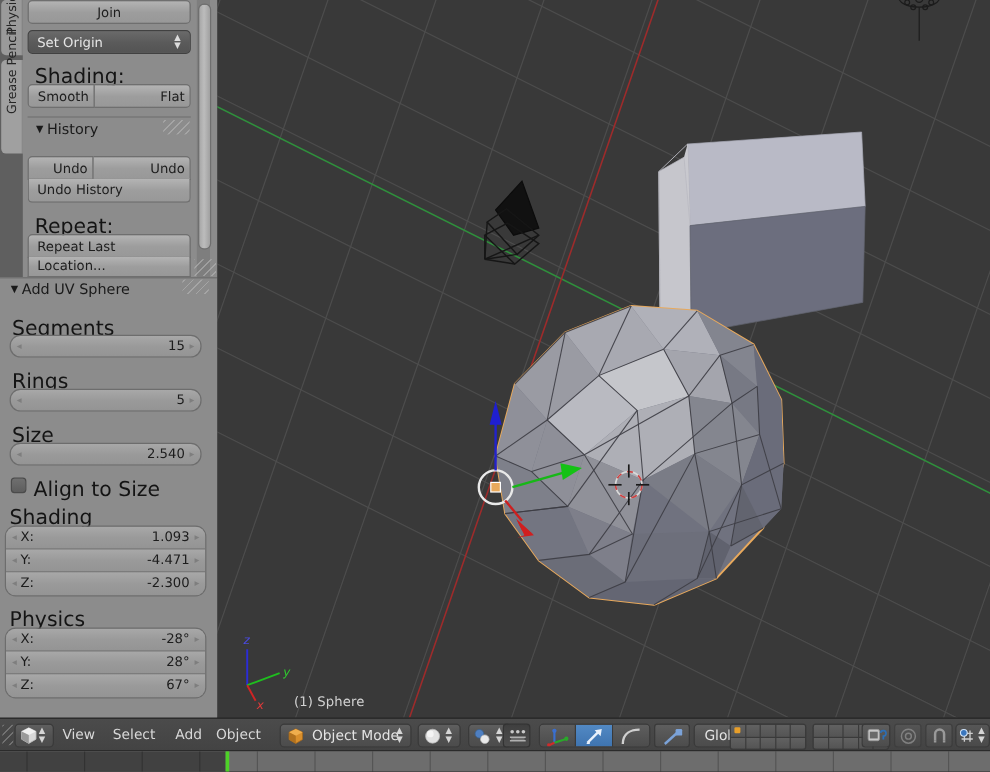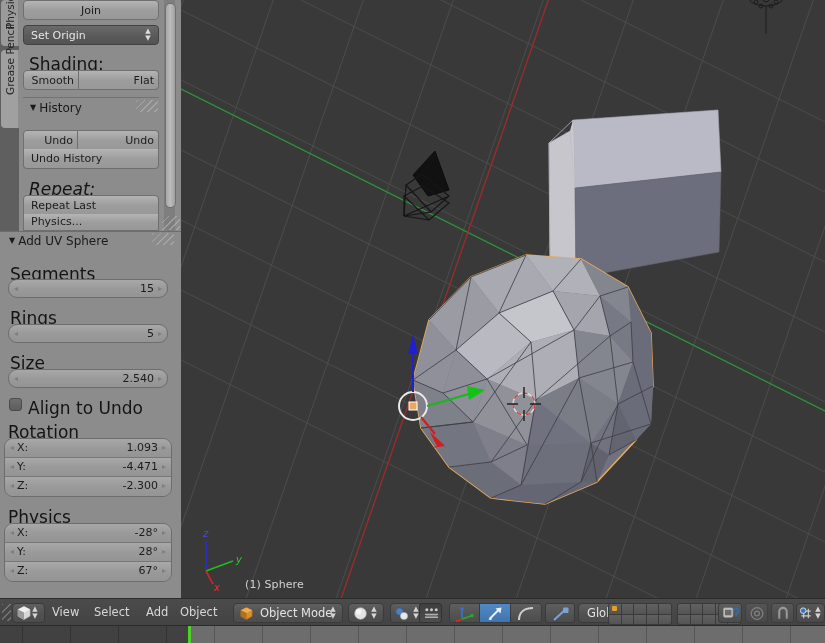--- a/index.html
+++ b/index.html
@@ -614,24 +614,24 @@
           <span class="tri">▼</span><span>History</span>
         </div>
         <div class="grip" style="left:117px;top:100px;"></div>
 
         <div class="btn-row" style="position:absolute;left:4px;top:130px;width:136px;">
           <div class="btn" style="width:55px;border-radius:4px 0 0 0;">Undo</div>
           <div class="btn" style="width:81px;border-radius:0 4px 0 0;">Undo</div>
         </div>
         <div class="btn left-txt" style="position:absolute;left:4px;top:149px;width:136px;border-radius:0 0 4px 4px;border-top:0;">Undo History</div>
 
-        <div class="sub-label" style="position:absolute;left:10px;top:179px;font-style:italic;">Repeat:</div>
+        <div class="sub-label" style="position:absolute;left:10px;top:179px;">Repeat:</div>
 
         <div class="btn left-txt" style="position:absolute;left:4px;top:195px;width:136px;border-radius:4px 4px 0 0;">Repeat Last</div>
-        <div class="btn left-txt" style="position:absolute;left:4px;top:214px;width:136px;border-radius:0;border-top:0;height:17px;line-height:15px;">Physics...</div>
+        <div class="btn left-txt" style="position:absolute;left:4px;top:214px;width:136px;border-radius:0;border-top:0;height:17px;line-height:15px;">Location...</div>
       </div>
 
       <div class="scroll-track" style="left:164px;top:0px;height:231px;"></div>
       <div class="scrollbar" style="left:165px;top:3px;height:203px;"></div>
       <div class="grip" style="left:162px;top:216px;width:18px;height:14px;"></div>
     </div>
 
     <div class="tool-lower">
 
       <div class="sec-header" style="position:absolute;left:9px;top:2px;">
@@ -654,23 +654,23 @@
       </div>
 
       <div class="sub-label" style="position:absolute;left:10px;top:121px;">Size</div>
       <div class="vfield" style="position:absolute;left:8px;top:137px;width:160px;">
         <span class="lt">◂</span>
         <span class="val">2.540</span>
         <span class="rt">▸</span>
       </div>
 
       <div class="chk" style="position:absolute;left:9px;top:166px;"></div>
-      <div class="sub-label" style="position:absolute;left:28px;top:166px;">Align to Undo</div>
-
-      <div class="sub-label" style="position:absolute;left:8px;top:190px;">Rotation</div>
+      <div class="sub-label" style="position:absolute;left:28px;top:166px;">Align to Size</div>
+
+      <div class="sub-label" style="position:absolute;left:8px;top:190px;">Shading</div>
       <div class="vgroup" style="position:absolute;left:4px;top:206px;width:166px;">
         <div class="vfield" style="width:100%;">
           <span class="lt">◂</span>
           <span class="lbl">X:</span>
           <span class="val">1.093</span>
           <span class="rt">▸</span>
         </div>
         <div class="vfield" style="width:100%;">
           <span class="lt">◂</span>
           <span class="lbl">Y:</span>

